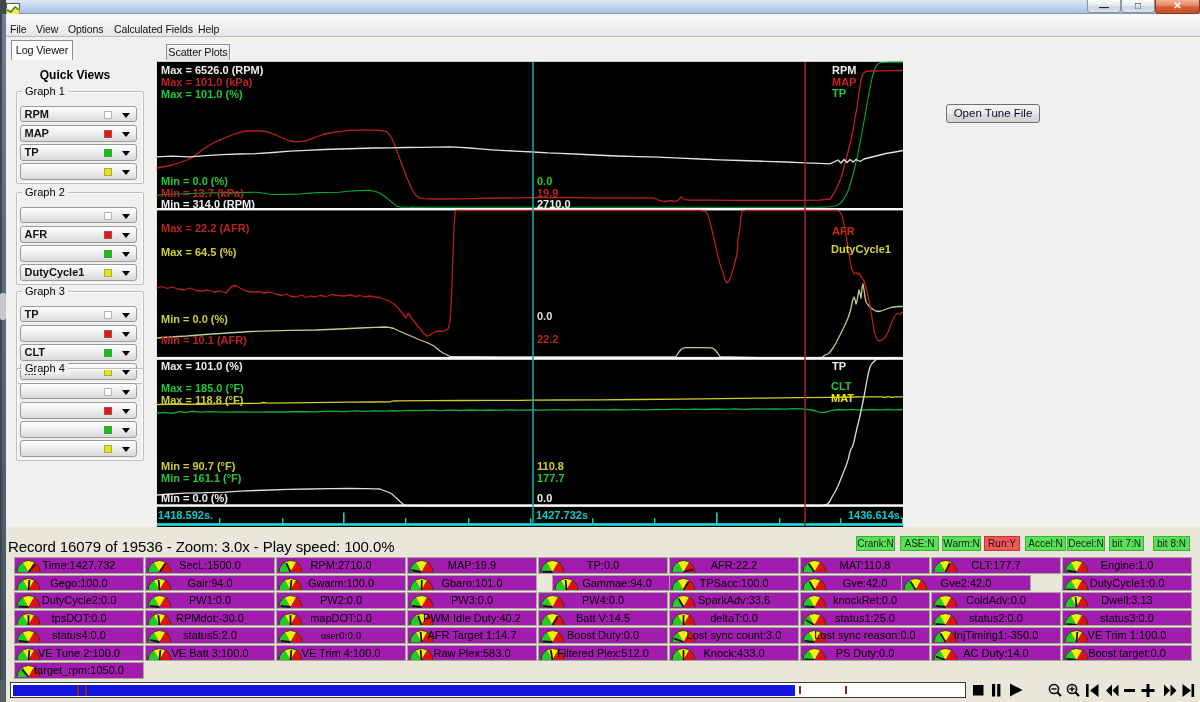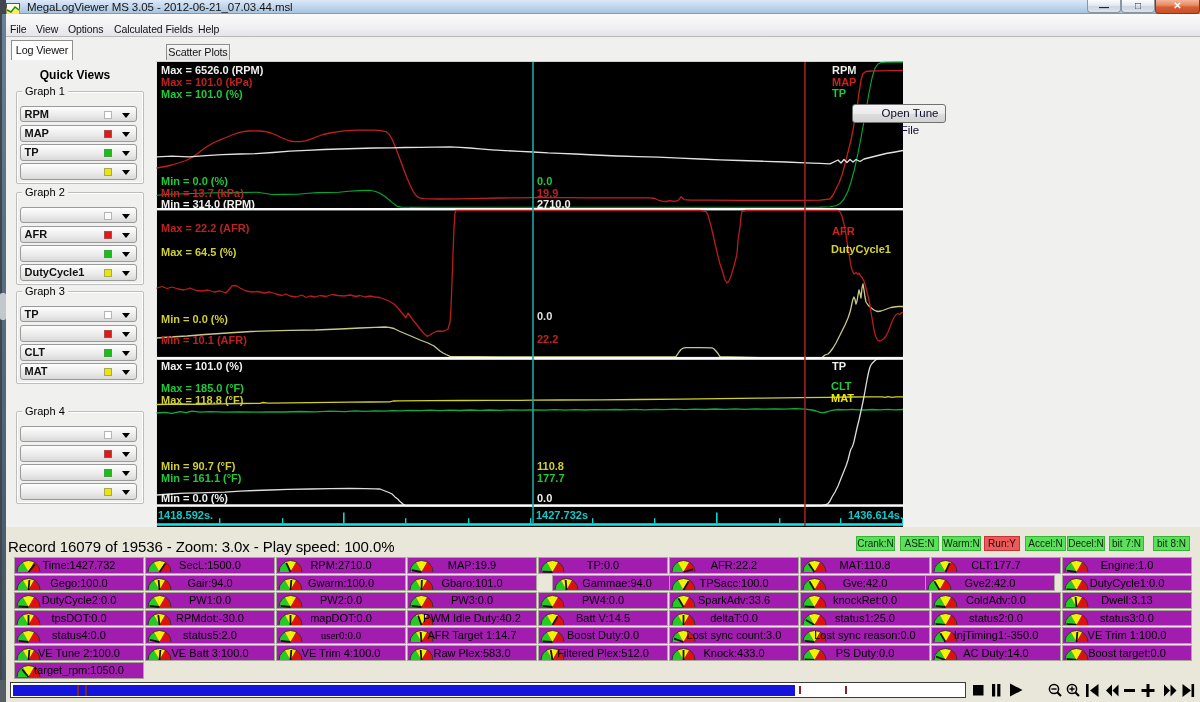--- a/index.html
+++ b/index.html
@@ -50,24 +50,24 @@
   border:1px solid #9a9a9a; border-radius:3px;
   background:linear-gradient(180deg,#fefefe 0%,#ececec 55%,#d9d9d9 100%); }
 .ctext { position:absolute; left:4px; top:0; font-size:11px; font-weight:bold;
   color:#111; line-height:15px; }
 .chip { position:absolute; right:24px; top:3.8px; width:8px; height:8px;
   border:1px solid rgba(120,120,120,.55); }
 .arrow { position:absolute; right:6px; top:6px; width:0; height:0;
   border-left:4.5px solid transparent; border-right:4.5px solid transparent;
   border-top:5px solid #000; }
 #graphwrap { position:absolute; left:156px; top:61px; }
-#opentune { position:absolute; left:852px; top:103.5px; width:94px; height:19px;
+#opentune { position:absolute; left:946px; top:103.5px; width:94px; height:19px;
   border:1px solid #707070; border-radius:3px; font-size:11.5px; color:#0a0a2a;
   text-align:center; line-height:17px;
-  background:linear-gradient(180deg,#f4f4f4 0%,#ebebeb 50%,#dddddd 52%,#d2d2d2 100%);padding-left:22px; }
+  background:linear-gradient(180deg,#f4f4f4 0%,#ebebeb 50%,#dddddd 52%,#d2d2d2 100%); }
 #recordinfo { position:absolute; left:8px; top:538px; font-size:15px; color:#000; letter-spacing:-0.1px; }
 .badge { position:absolute; top:535.5px; height:15px; font-size:10px; color:#0a280a;
   text-align:center; line-height:14px; }
 .bgreen { background:#5ce05c; border:1px solid #35b435; }
 .bred { background:#ef5858; border:1px solid #c03535; color:#2a0a0a; }
 .gcell { position:absolute; width:130px; height:16.5px; background:#a21caf;
   border:1px solid #a8a698; overflow:hidden; }
 .gico { position:absolute; left:1px; top:1px; }
 .glbl { position:absolute; left:0; top:0; width:100%; text-align:center;
   font-size:11px; line-height:15.5px; color:#000; }
@@ -77,21 +77,20 @@
 .pmark { position:absolute; width:1.6px; background:#8a2424; }
 #pbuttons { position:absolute; left:966px; top:680px; }
 </style></head>
 <body>
 <div id="titlebar">
   <div id="titleicon"><svg width="14" height="12" viewBox="0 0 14 12">
         <rect x="0.5" y="0.5" width="13" height="11" fill="#fdfdea" stroke="#555"></rect>
         <polygon points="0.5,11.5 0.5,5 5,8 9,3 13.5,6 13.5,11.5" fill="#ffe95e"></polygon>
         <polyline points="1,7 5,9 9,4 13,7" fill="none" stroke="#1c8a1c" stroke-width="1.4"></polyline>
       </svg></div>
-  <div id="titletext">MegaLogViewer MS 3.05 - 2012-06-21_07.03.44.msl</div>
 </div>
 <div class="winbtn" id="btnmin">
     <div class="glyph" style="top:2px;">—</div>
   </div>
 <div class="winbtn" id="btnmax">
     <div class="glyph">□</div>
   </div>
 <div class="winbtn" id="btnclose">
     <div class="glyph" style="color:#fff;">✕</div>
   </div>
@@ -173,21 +172,21 @@
       <span class="ctext">CLT</span>
       <span class="chip" style="background:#14c214;"></span>
       <span class="arrow"></span>
     </div>
 <div class="combo" style="top:71.4px;">
       <span class="ctext">MAT</span>
       <span class="chip" style="background:#e8e414;"></span>
       <span class="arrow"></span>
     </div>
 </div>
-<div class="group" style="top:411px;">
+<div class="group" style="top:368px;">
     <div class="glabel">Graph 4</div>
 <div class="combo" style="top:13.8px;">
       <span class="ctext"></span>
       <span class="chip" style="background:#ffffff;"></span>
       <span class="arrow"></span>
     </div>
 <div class="combo" style="top:33.1px;">
       <span class="ctext"></span>
       <span class="chip" style="background:#e01818;"></span>
       <span class="arrow"></span>
@@ -432,21 +431,21 @@
 <div class="gcell" style="left:800px;top:574.5px;">
     <div class="gico"><svg width="26" height="14" viewBox="0 0 26 14">
         <path d="M12.5,13.0 L1.00,13.00 A11.5,11.5 0 0 1 6.75,3.04 Z" fill="#22cc22"></path>
         <path d="M12.5,13.0 L6.75,3.04 A11.5,11.5 0 0 1 18.25,3.04 Z" fill="#f2f200"></path>
         <path d="M12.5,13.0 L18.25,3.04 A11.5,11.5 0 0 1 24.00,13.00 Z" fill="#dd1111"></path>
         <path d="M1.0,13.0 A11.5,11.5 0 0 1 24.0,13.0" fill="none" stroke="#333" stroke-width="1"></path>
         <line x1="12.5" y1="13.0" x2="7.50" y2="4.34" stroke="#111" stroke-width="1.8"></line>
       </svg></div>
     <div class="glbl">Gve:42.0</div>
   </div>
-<div class="gcell" style="left:925px;top:574.5px;">
+<div class="gcell" style="left:901px;top:574.5px;">
     <div class="gico"><svg width="26" height="14" viewBox="0 0 26 14">
         <path d="M12.5,13.0 L1.00,13.00 A11.5,11.5 0 0 1 6.75,3.04 Z" fill="#22cc22"></path>
         <path d="M12.5,13.0 L6.75,3.04 A11.5,11.5 0 0 1 18.25,3.04 Z" fill="#f2f200"></path>
         <path d="M12.5,13.0 L18.25,3.04 A11.5,11.5 0 0 1 24.00,13.00 Z" fill="#dd1111"></path>
         <path d="M1.0,13.0 A11.5,11.5 0 0 1 24.0,13.0" fill="none" stroke="#333" stroke-width="1"></path>
         <line x1="12.5" y1="13.0" x2="7.50" y2="4.34" stroke="#111" stroke-width="1.8"></line>
       </svg></div>
     <div class="glbl">Gve2:42.0</div>
   </div>
 <div class="gcell" style="left:1062px;top:574.5px;">

